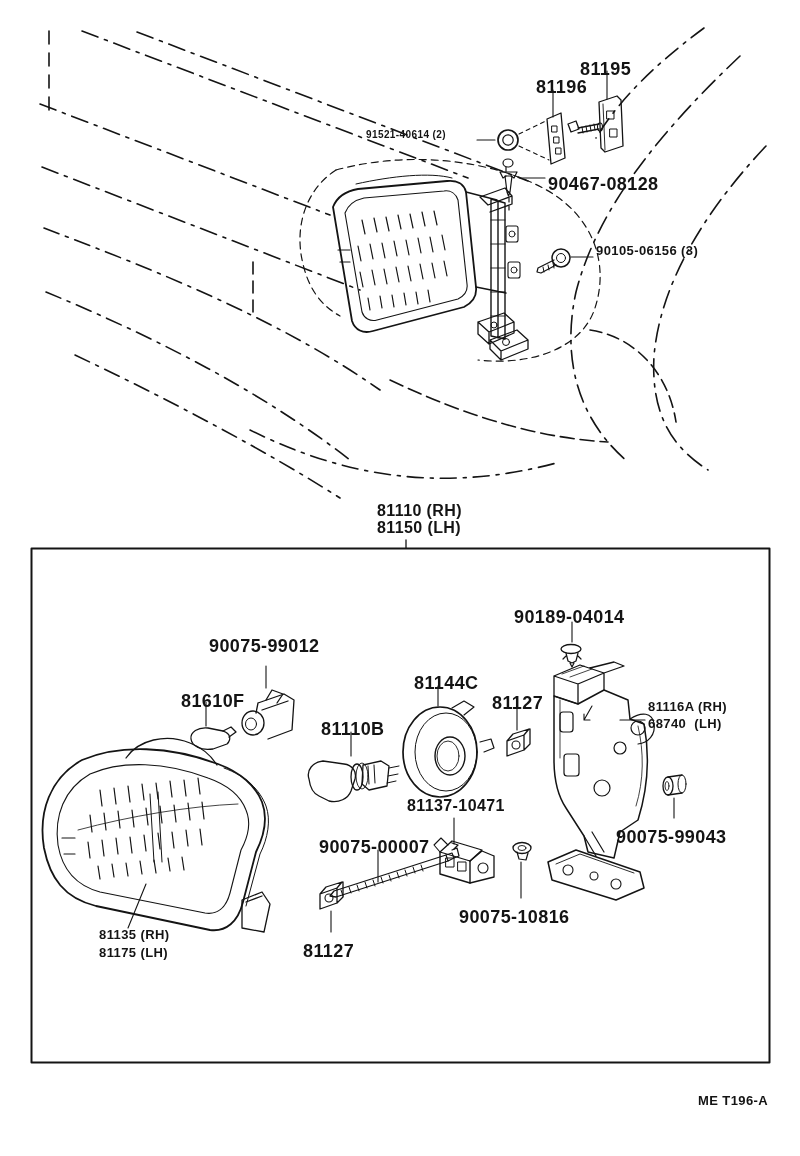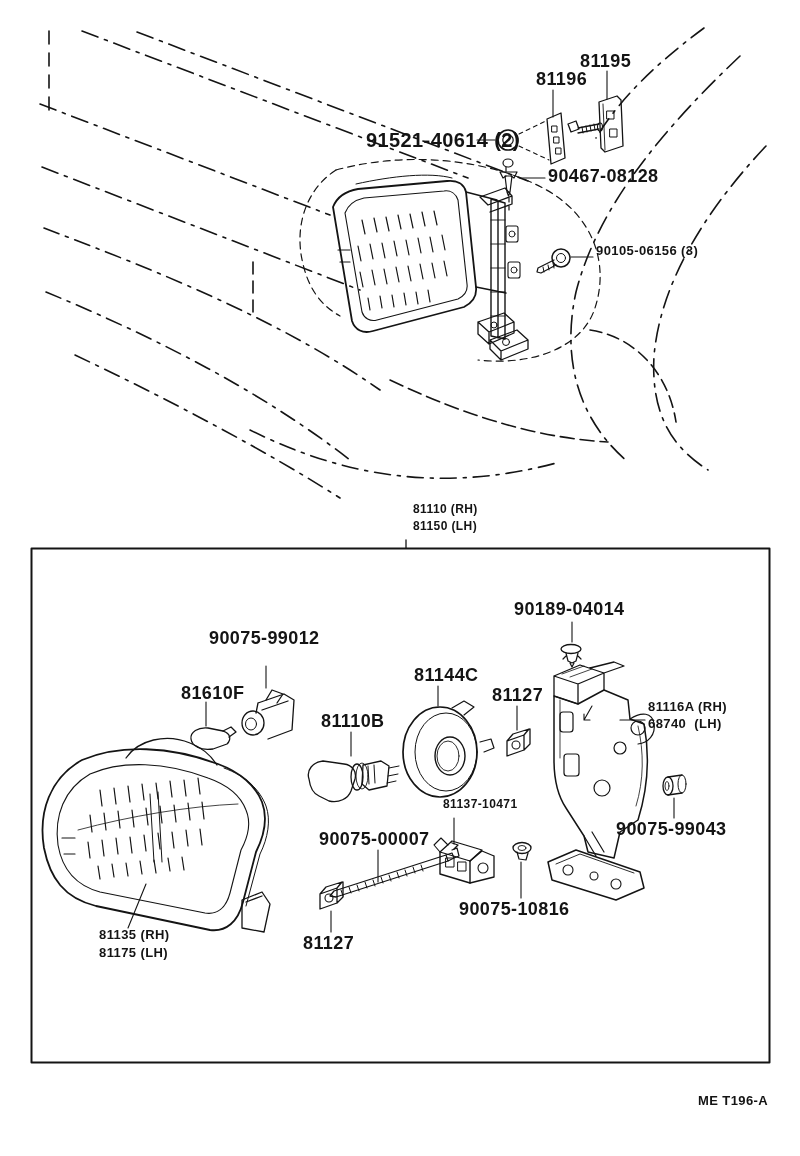--- a/index.html
+++ b/index.html
@@ -6,24 +6,24 @@
   #page{
     position:relative;width:800px;height:1156px;background:#ffffff;
     font-family:"Liberation Sans", sans-serif;color:#111;overflow:hidden;
     margin:0 auto;
   }
   #art{position:absolute;left:0;top:0;}
   .lbl{
     position:absolute;font-weight:bold;color:#141414;line-height:1.05;
     white-space:pre;letter-spacing:0.4px;
   }
-  .fs18{font-size:18px;}
+  .fs18{font-size:18px;margin-top:8px;}
   .fs17{font-size:13px;}
-  .fs16{font-size:12px;margin-left:36px;}
-  .fs15{font-size:20px;}
+  .fs16{font-size:16px;}
+  .fs15{font-size:10px;}
   .fs13{font-size:13px;margin-top:25px;}
 </style>
 </head>
 <body>
 
 <div id="page">
 
 <svg id="art" width="800" height="1156" viewBox="0 0 800 1156" fill="none" stroke="#141414" stroke-linecap="round" stroke-linejoin="round">
 
   <g stroke-width="1.6">

